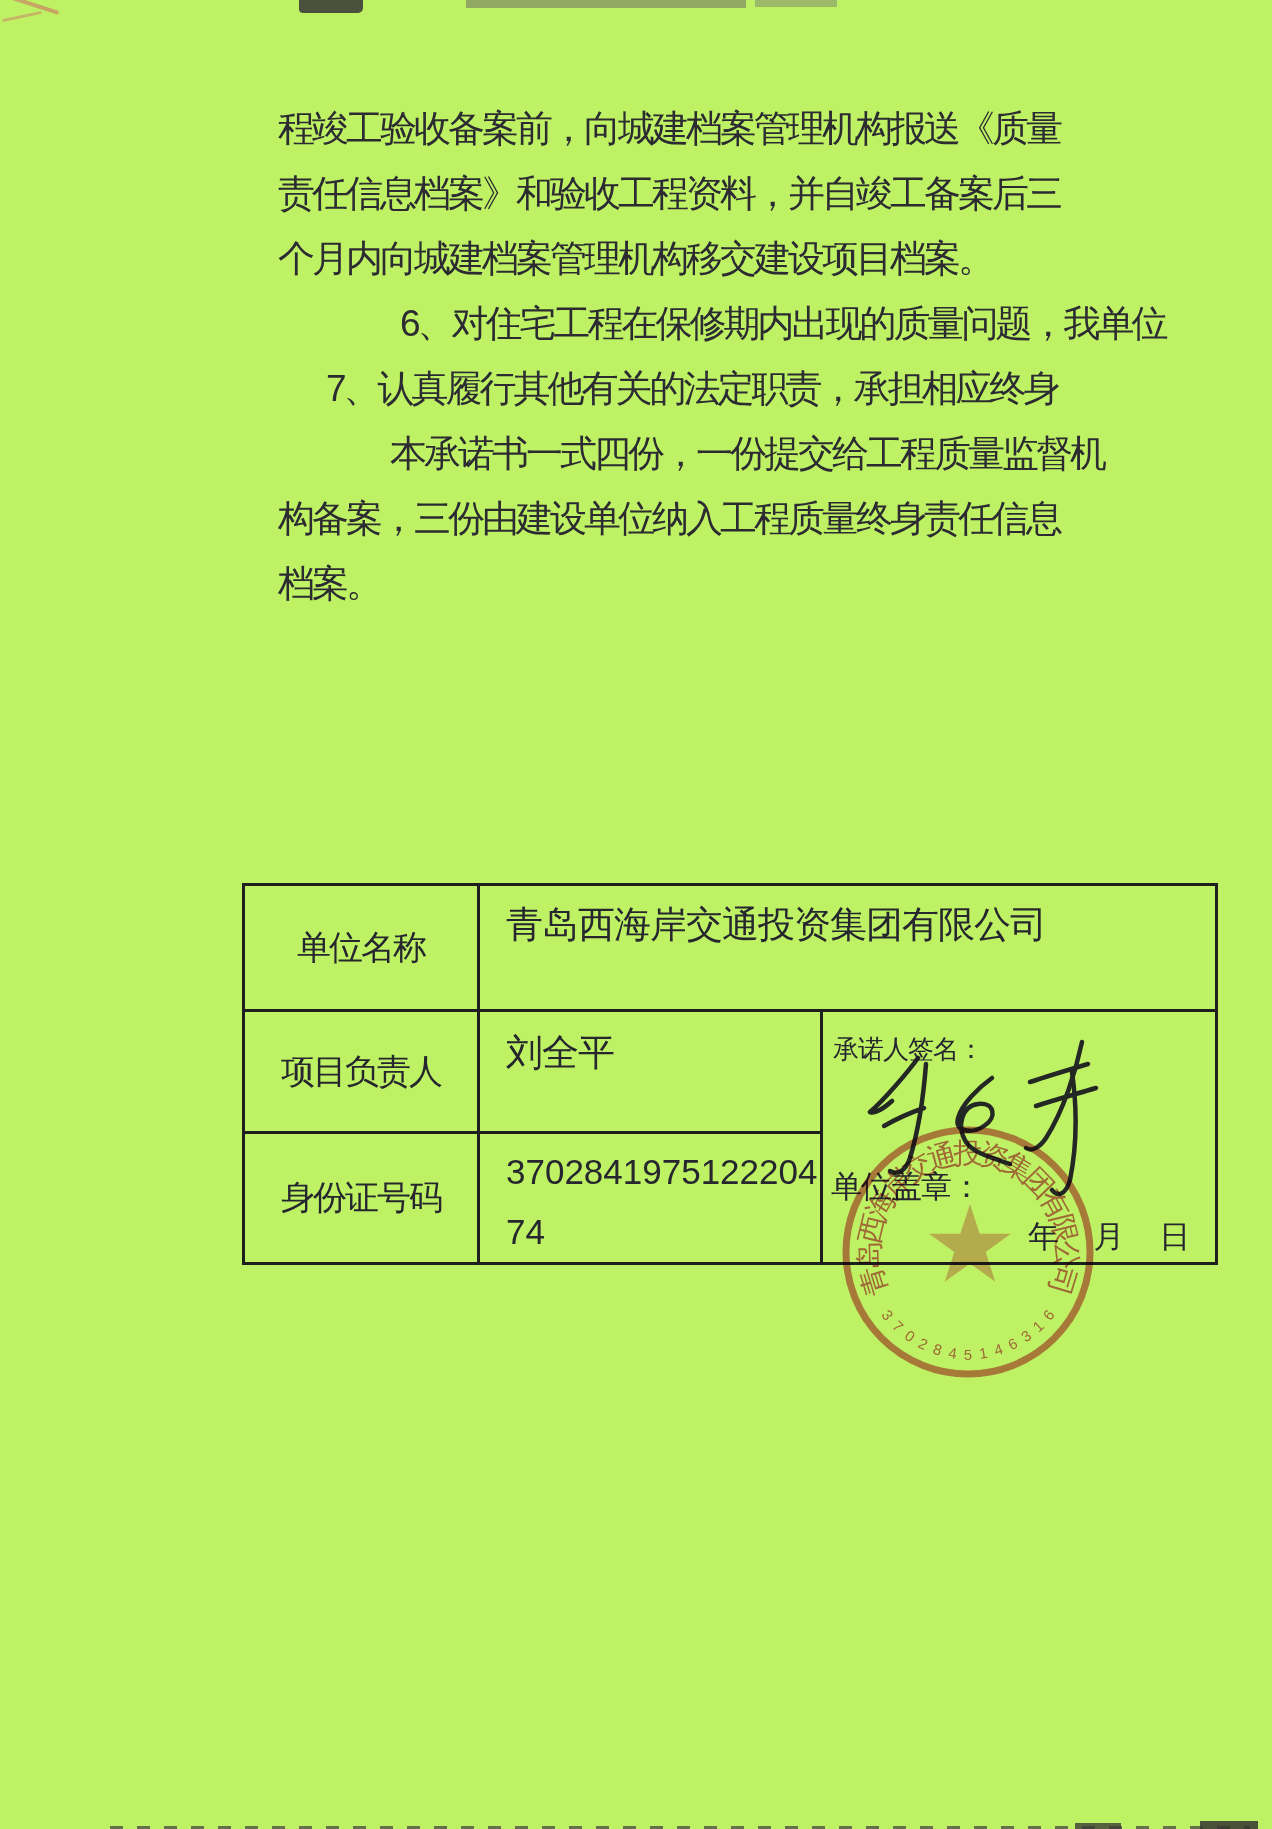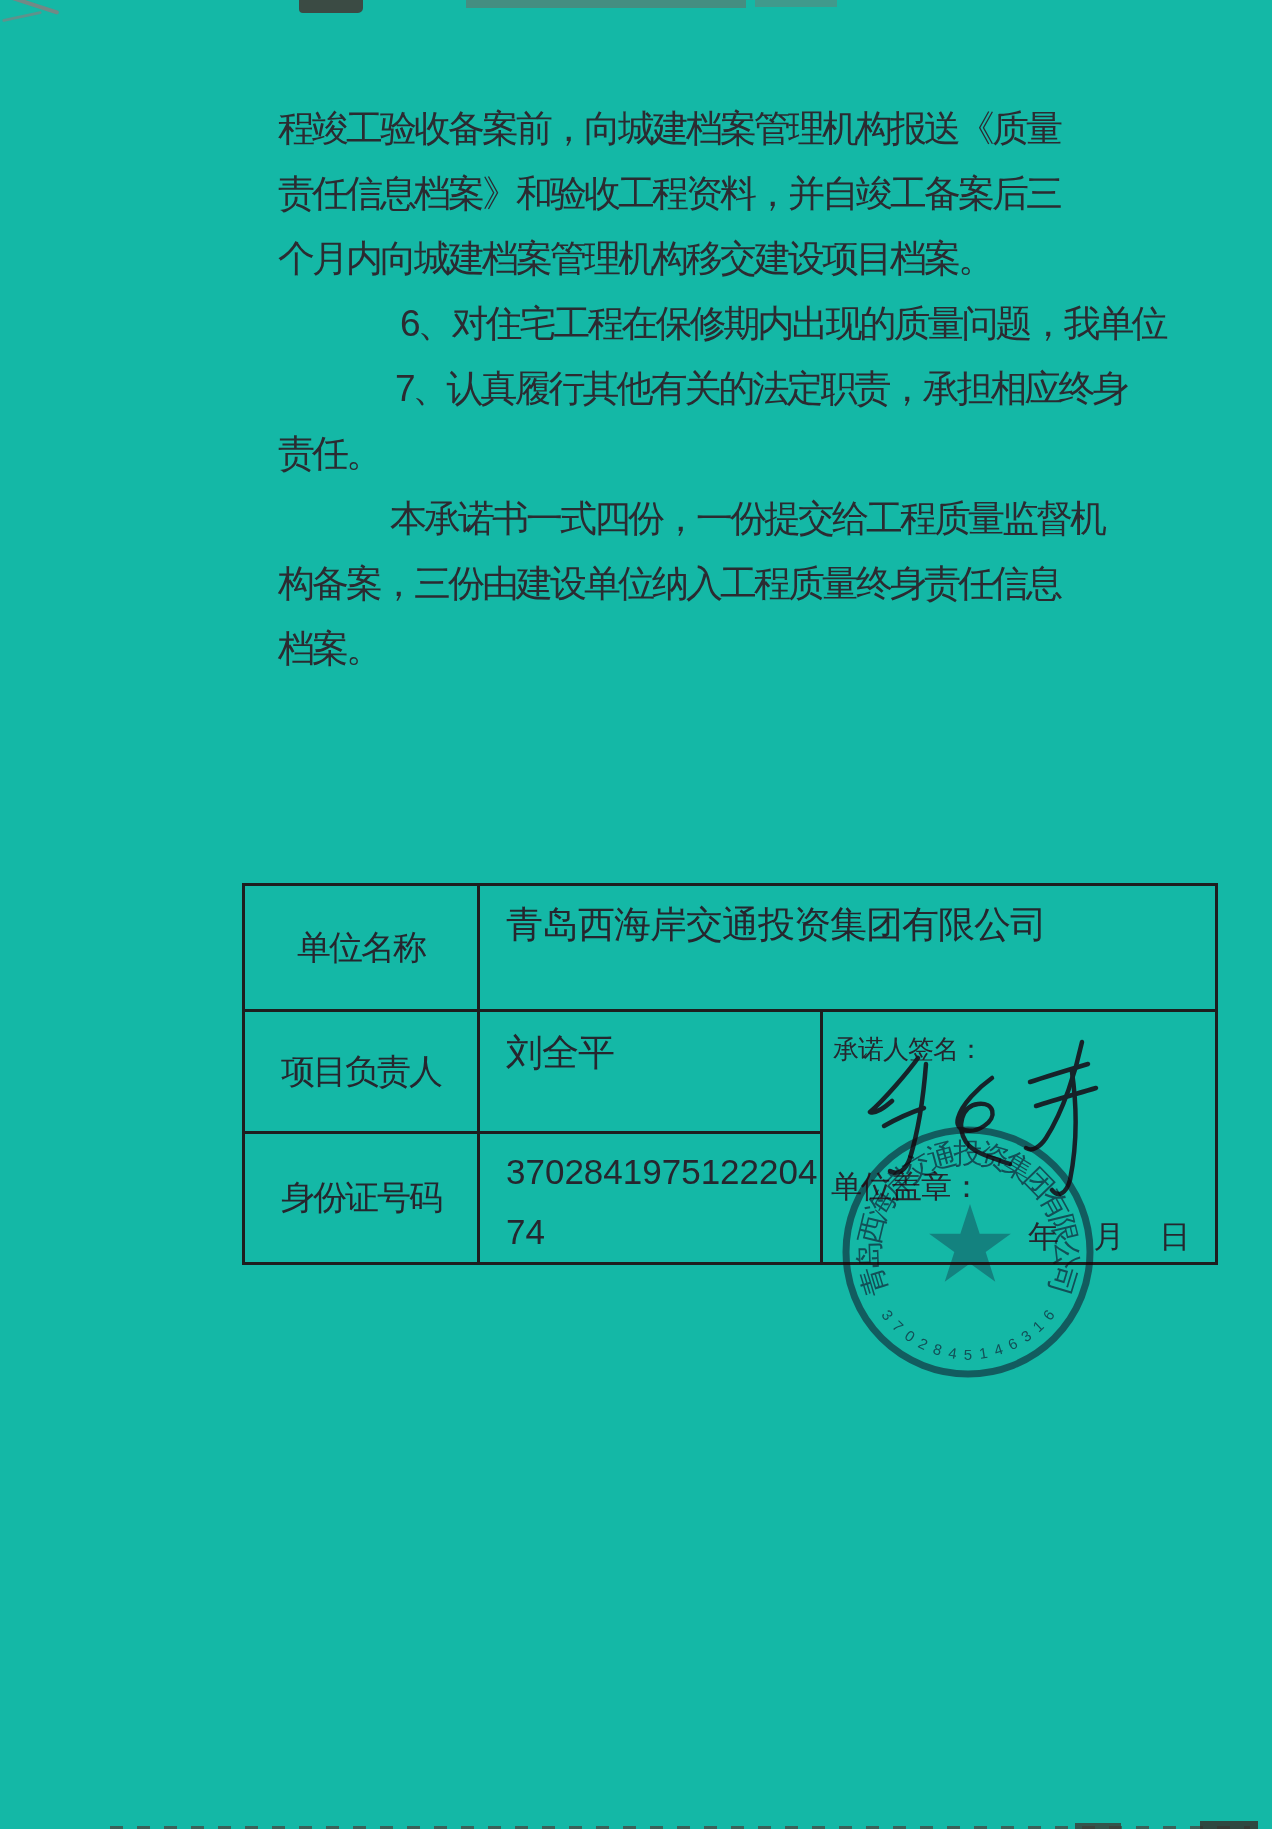--- a/index.html
+++ b/index.html
@@ -1,30 +1,30 @@
 <!DOCTYPE html>
 <html><head>
 <meta charset="utf-8">
 <style>
   html,body{margin:0;padding:0;}
   .page{
     position:relative;
     width:1272px;height:1829px;
-    background:#14b8a6;
+    background:#bef264;
     overflow:hidden;
     font-family:"Liberation Sans",sans-serif;
   }
   
   .body-text{
     position:absolute;left:278px;top:96px;width:780px;
     color:#2b2b31;font-size:37px;letter-spacing:-3px;z-index:2;
   }
   .body-text .line{height:65px;line-height:65px;white-space:nowrap;}
   .line.indent-a{margin-left:122px;}
-  .line.indent-b{margin-left:117px;}
+  .line.indent-b{margin-left:48px;}
   .line.indent-c{margin-left:112px;}
   
   .info-table{
     position:absolute;left:242px;top:883px;width:973px;
     border-collapse:collapse;table-layout:fixed;
     color:#26262e;z-index:3;background:transparent;
   }
   .info-table td{border:3px solid #1e1e1e;}
   td.lbl{text-align:center;vertical-align:middle;font-size:34px;letter-spacing:-2px;margin-top:40px;}
   td.val{vertical-align:top;font-size:37px;letter-spacing:-1px;padding:14px 0 0 26px;}
@@ -62,21 +62,20 @@
   <div class="artifact bottom-dashes"></div>
   <div class="artifact bottom-blob1"></div>
   <div class="artifact bottom-blob2"></div>
 
   <div class="body-text">
     <div class="line">程竣工验收备案前，向城建档案管理机构报送《质量</div>
     <div class="line">责任信息档案》和验收工程资料，并自竣工备案后三</div>
     <div class="line">个月内向城建档案管理机构移交建设项目档案。</div>
     <div class="line indent-a">6、对住宅工程在保修期内出现的质量问题，我单位</div>
     <div class="line indent-b">7、认真履行其他有关的法定职责，承担相应终身</div>
-    <div class="line">责任。</div>
     <div class="line indent-c">本承诺书一式四份，一份提交给工程质量监督机</div>
     <div class="line">构备案，三份由建设单位纳入工程质量终身责任信息</div>
     <div class="line">档案。</div>
   </div>
 
   <table class="info-table">
     <colgroup>
         <col style="width:235px">
         <col style="width:343px">
         <col style="width:395px">

